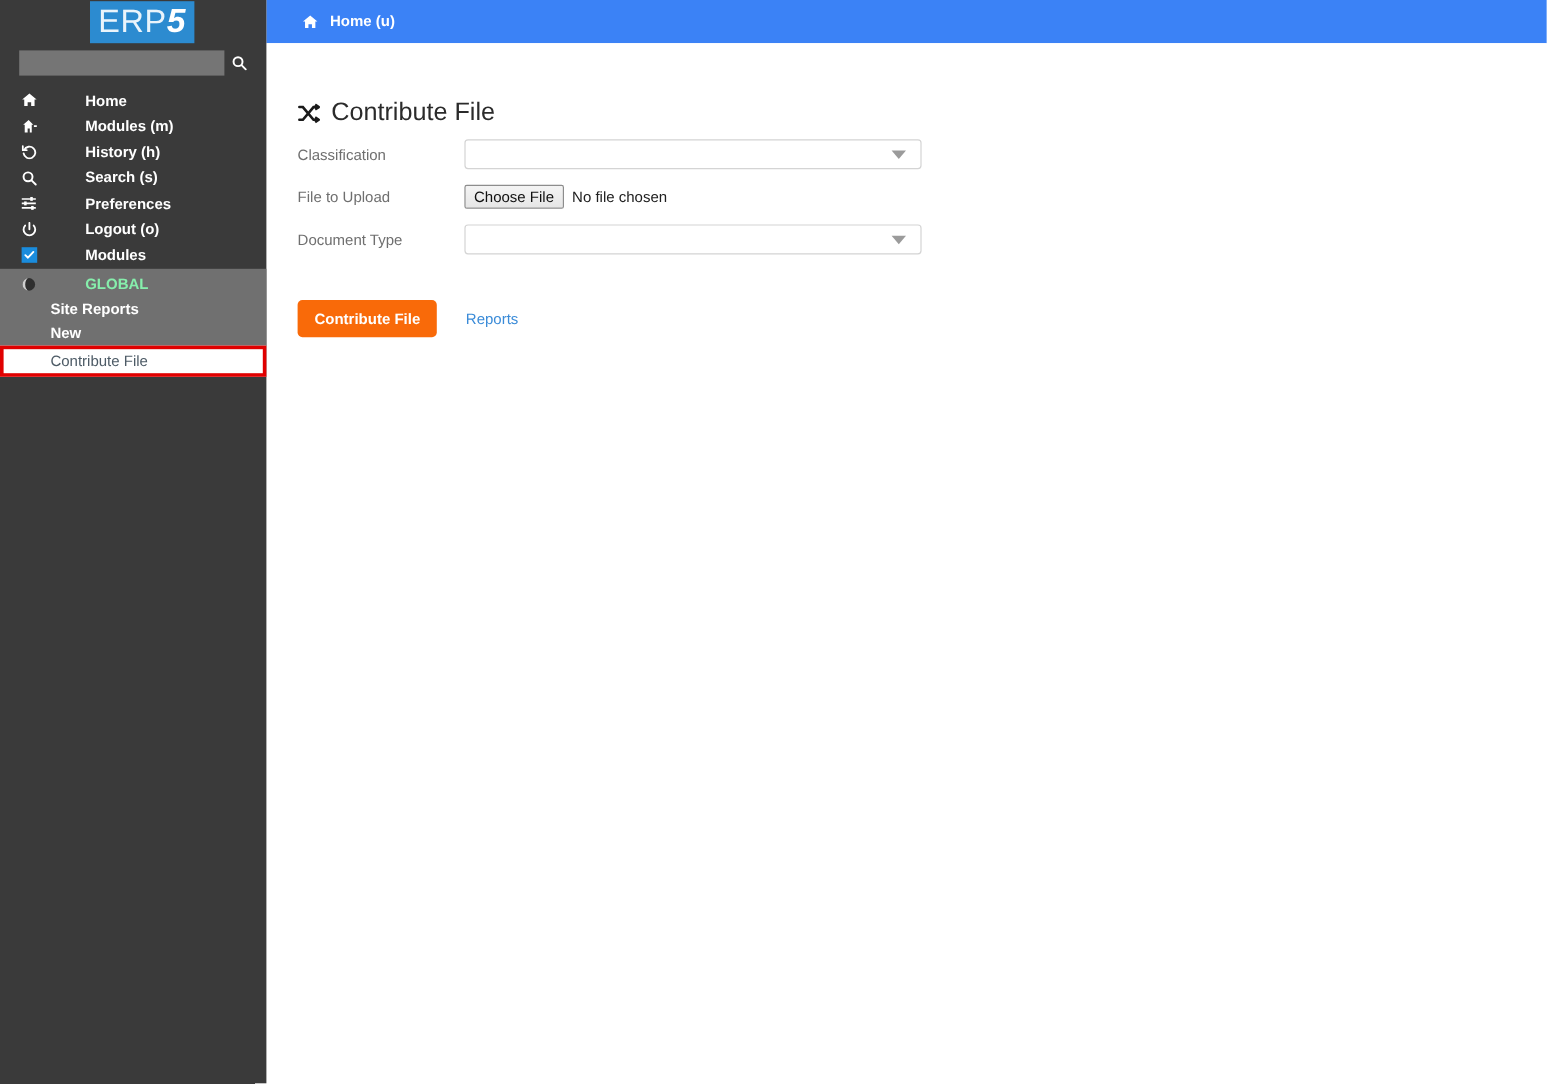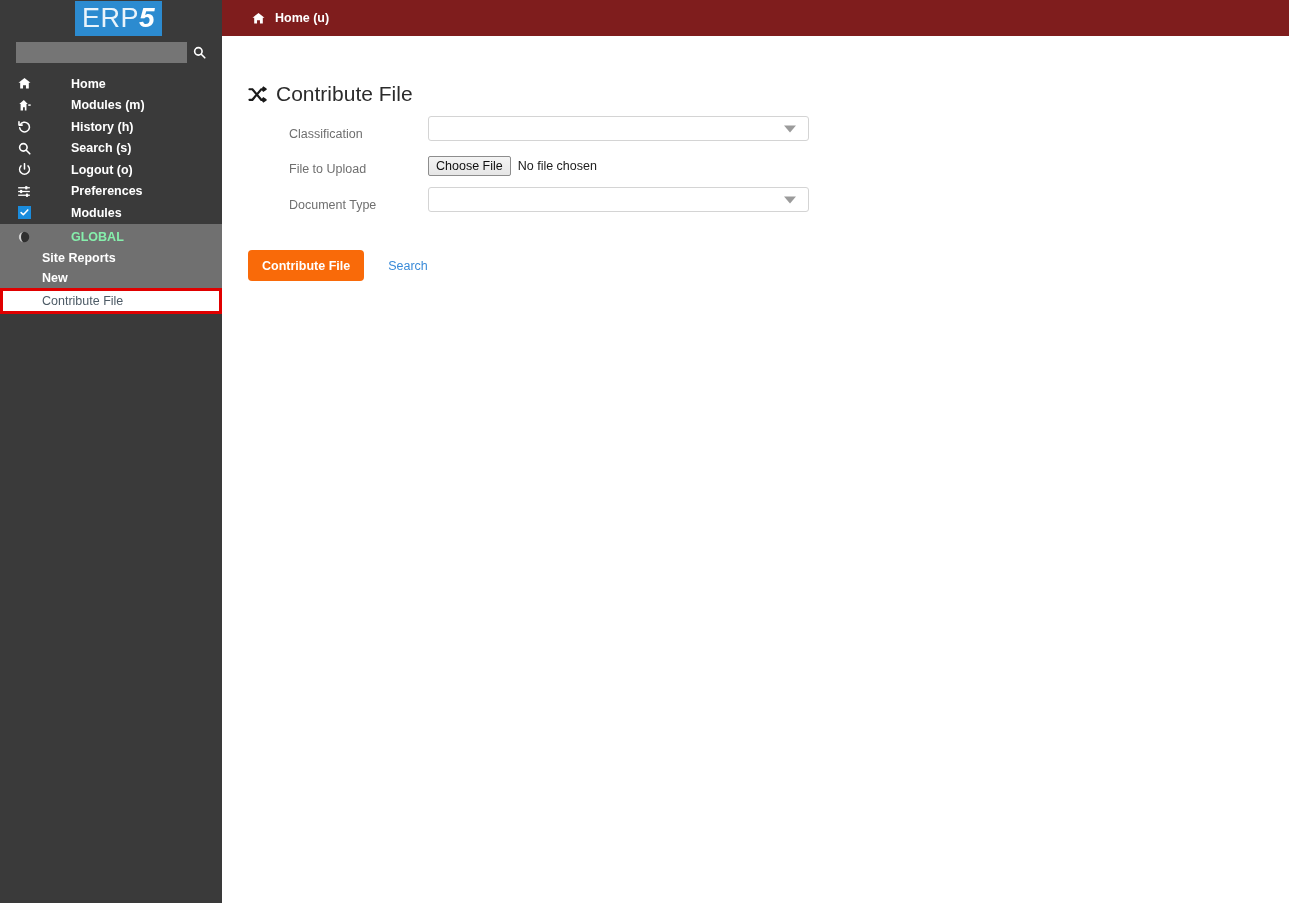--- a/index.html
+++ b/index.html
@@ -165,21 +165,21 @@
     margin: 0 -0px;
   }
 
   
   #topbar {
     position: absolute;
     left: 222px;
     top: 0;
     width: 1067px;
     height: 36px;
-    background: #7f1d1d;
+    background: #3b82f6;
     display: flex;
     align-items: center;
     padding-left: 30px;
   }
   .bc-icon { color: #ffffff; display: flex; align-items: center; }
   .bc-text {
     color: #ffffff;
     font-size: 12.5px;
     font-weight: bold;
     padding-left: 10px;
@@ -209,24 +209,23 @@
   .title-icon {
     display: inline-flex;
     align-items: center;
     margin-right: 9px;
     color: #1a1a1a;
   }
 
   .form-grid { display: block; }
   .form-row {
     display: flex;
-    align-items: flex-end;
+    align-items: center;
     margin-bottom: 11px;
     min-height: 24px;
-    margin-left: 41px;
   }
   .form-label {
     width: 139px;
     min-width: 139px;
     font-size: 12.5px;
     color: #6f6f6f;
     font-family: "Liberation Sans", sans-serif;
   }
   .select-box {
     position: relative;
@@ -354,40 +353,40 @@
           <svg width="13" height="13" viewBox="0 0 16 16" fill="none" stroke="#ffffff" stroke-width="2">
             <circle cx="6.6" cy="6.6" r="4.6"></circle>
             <line x1="10.2" y1="10.2" x2="14.5" y2="14.5" stroke-linecap="round"></line>
           </svg>
         </span>
         <span class="nav-label">Search (s)</span>
       </a>
 
       <a class="nav-item">
         <span class="nav-icon">
-          <svg width="13" height="13" viewBox="0 0 16 16" fill="none" stroke="#ffffff" stroke-width="1.9">
-            <path d="M3.6 3.6a6 6 0 1 0 8.8 0" stroke-linecap="round"></path>
-            <line x1="8" y1="0.9" x2="8" y2="7.4" stroke-linecap="round"></line>
-          </svg>
-        </span>
-        <span class="nav-label">Logout (o)</span>
-      </a>
-
-      <a class="nav-item">
-        <span class="nav-icon">
           <svg width="14" height="13" viewBox="0 0 16 16" fill="none" stroke="#ffffff" stroke-width="1.6">
             <line x1="0.8" y1="3.4" x2="15.2" y2="3.4"></line>
             <line x1="0.8" y1="8" x2="15.2" y2="8"></line>
             <line x1="0.8" y1="12.6" x2="15.2" y2="12.6"></line>
             <rect x="9.5" y="1.4" width="2.6" height="4" fill="#ffffff" stroke="none"></rect>
             <rect x="3.2" y="6" width="2.6" height="4" fill="#ffffff" stroke="none"></rect>
             <rect x="10.4" y="10.6" width="2.6" height="4" fill="#ffffff" stroke="none"></rect>
           </svg>
         </span>
         <span class="nav-label">Preferences</span>
+      </a>
+
+      <a class="nav-item">
+        <span class="nav-icon">
+          <svg width="13" height="13" viewBox="0 0 16 16" fill="none" stroke="#ffffff" stroke-width="1.9">
+            <path d="M3.6 3.6a6 6 0 1 0 8.8 0" stroke-linecap="round"></path>
+            <line x1="8" y1="0.9" x2="8" y2="7.4" stroke-linecap="round"></line>
+          </svg>
+        </span>
+        <span class="nav-label">Logout (o)</span>
       </a>
 
       <a class="nav-item">
         <span class="nav-icon">
           <span class="editable-check">
             <svg width="9" height="9" viewBox="0 0 12 12" fill="none" stroke="#ffffff" stroke-width="2.1">
               <polyline points="1.5,6.2 4.4,9 10.4,2.6" stroke-linecap="round" stroke-linejoin="round"></polyline>
             </svg>
           </span>
         </span>
@@ -455,17 +454,17 @@
       <div class="form-row">
         <label class="form-label">Document Type</label>
         <div class="select-box">
           <span class="select-arrow"></span>
         </div>
       </div>
     </div>
 
     <div class="actions">
       <button class="primary-btn">Contribute File</button>
-      <a class="cancel-link">Search</a>
+      <a class="cancel-link">Reports</a>
     </div>
   </div>
 
 </div>
 
 </body></html>

